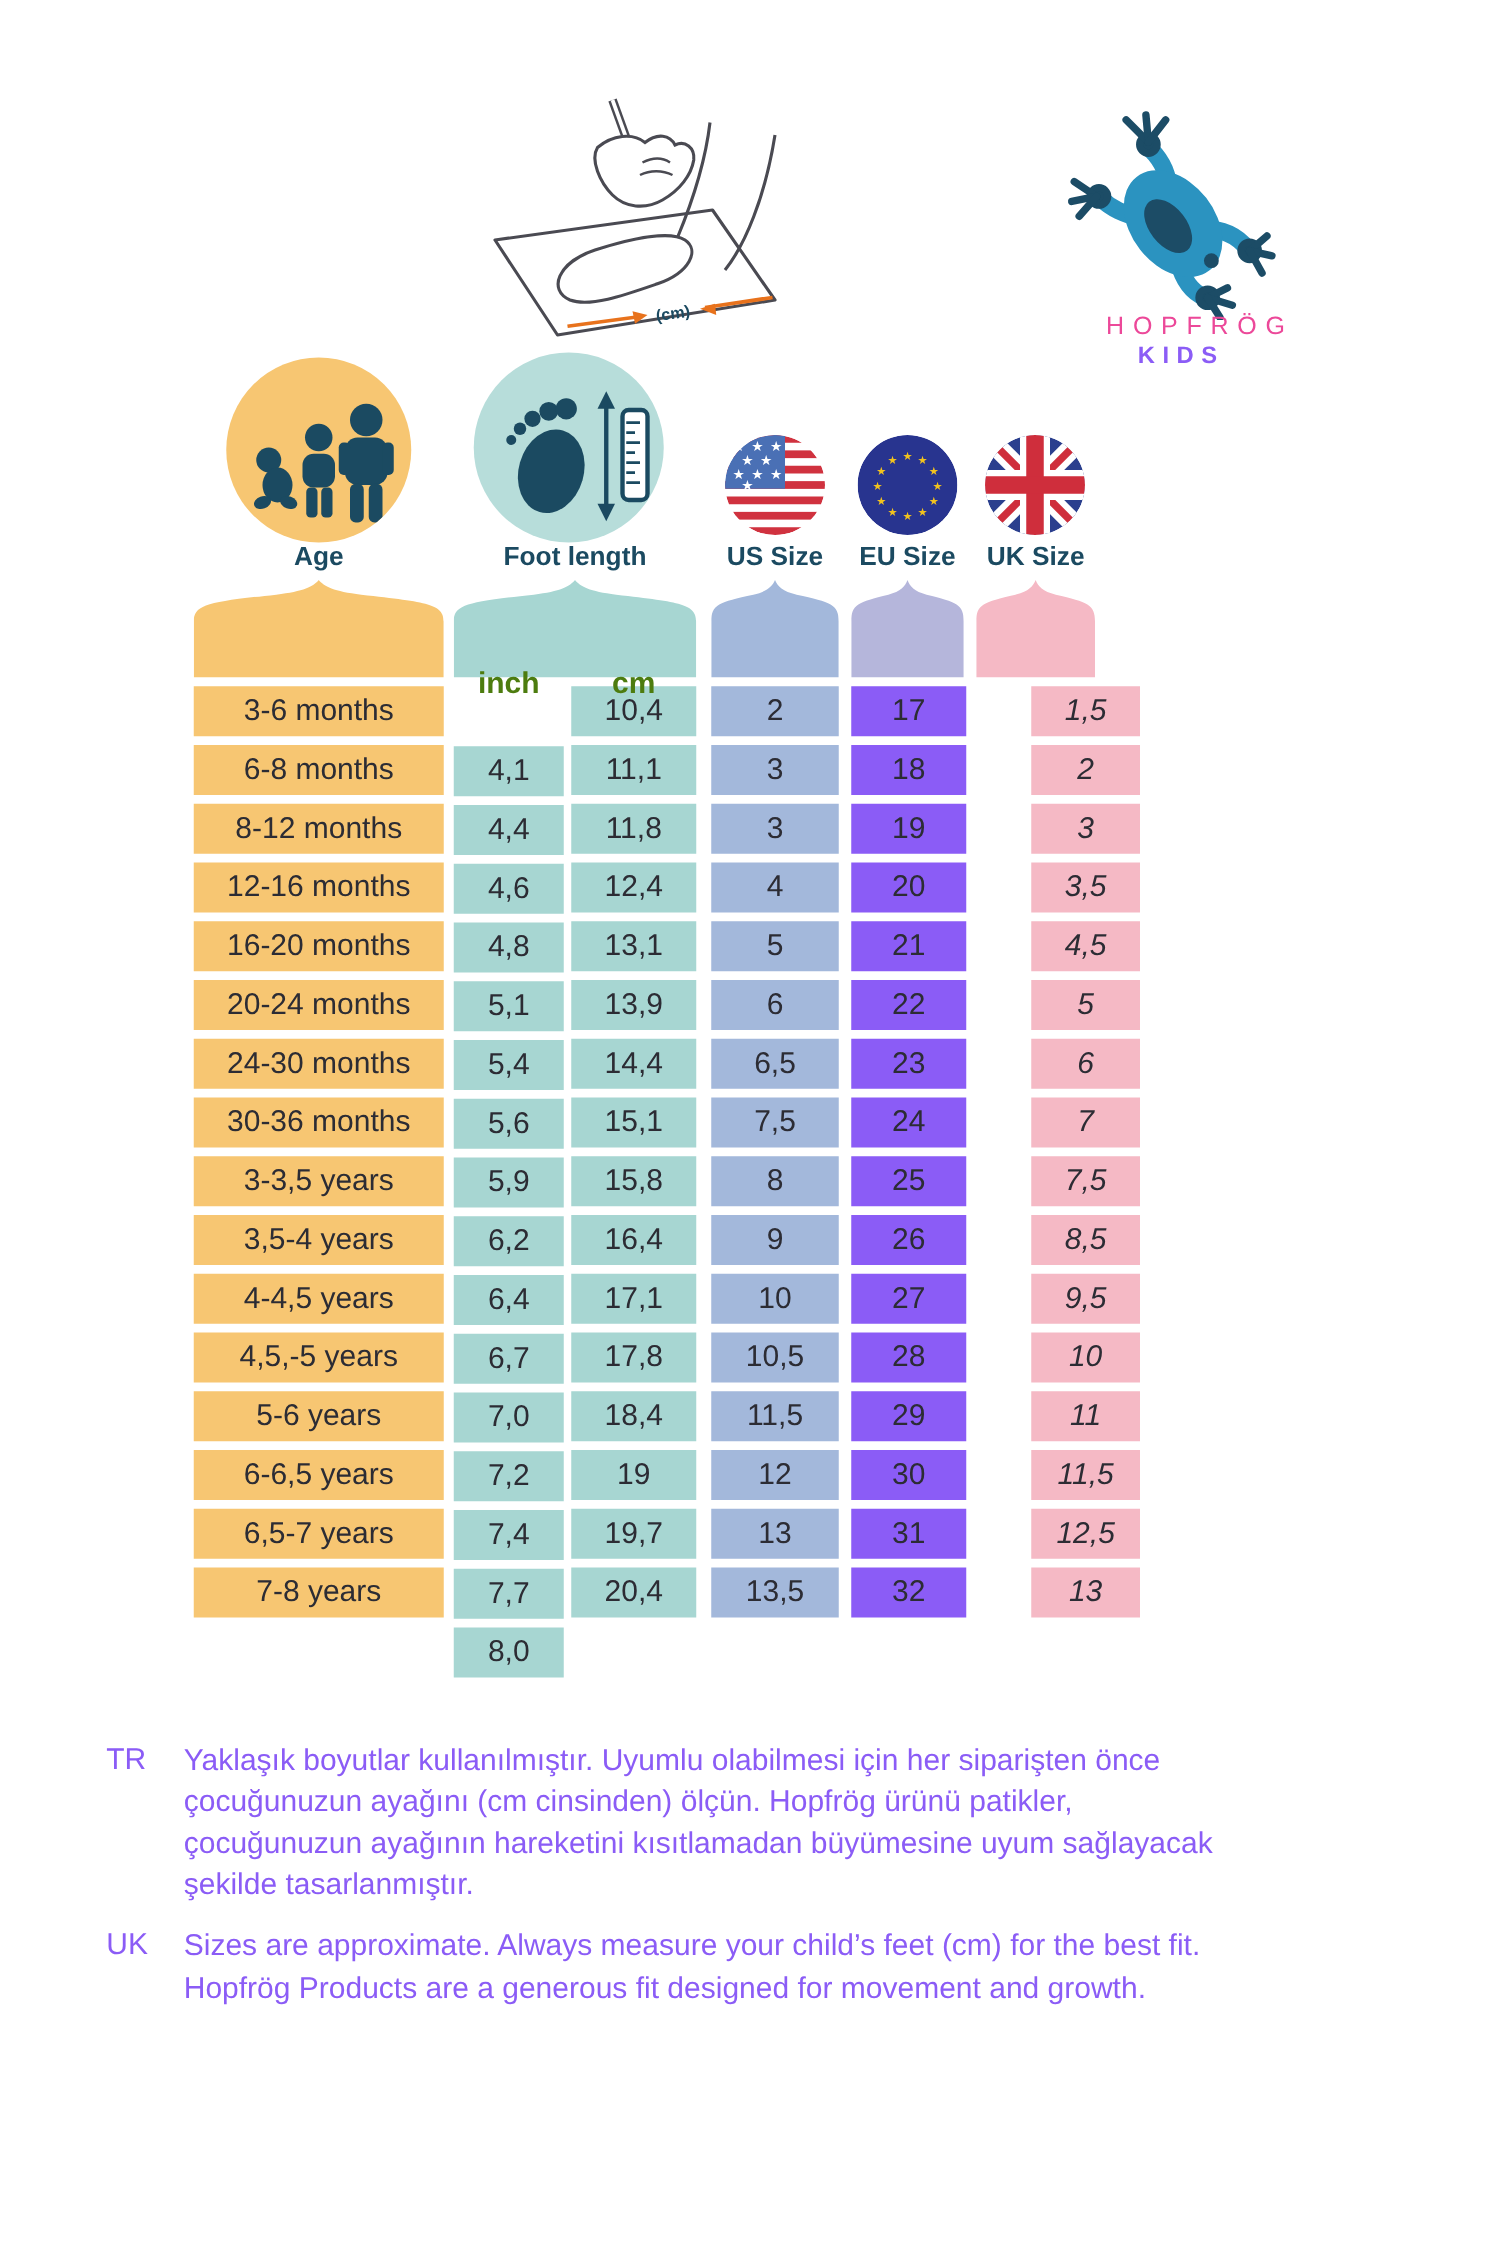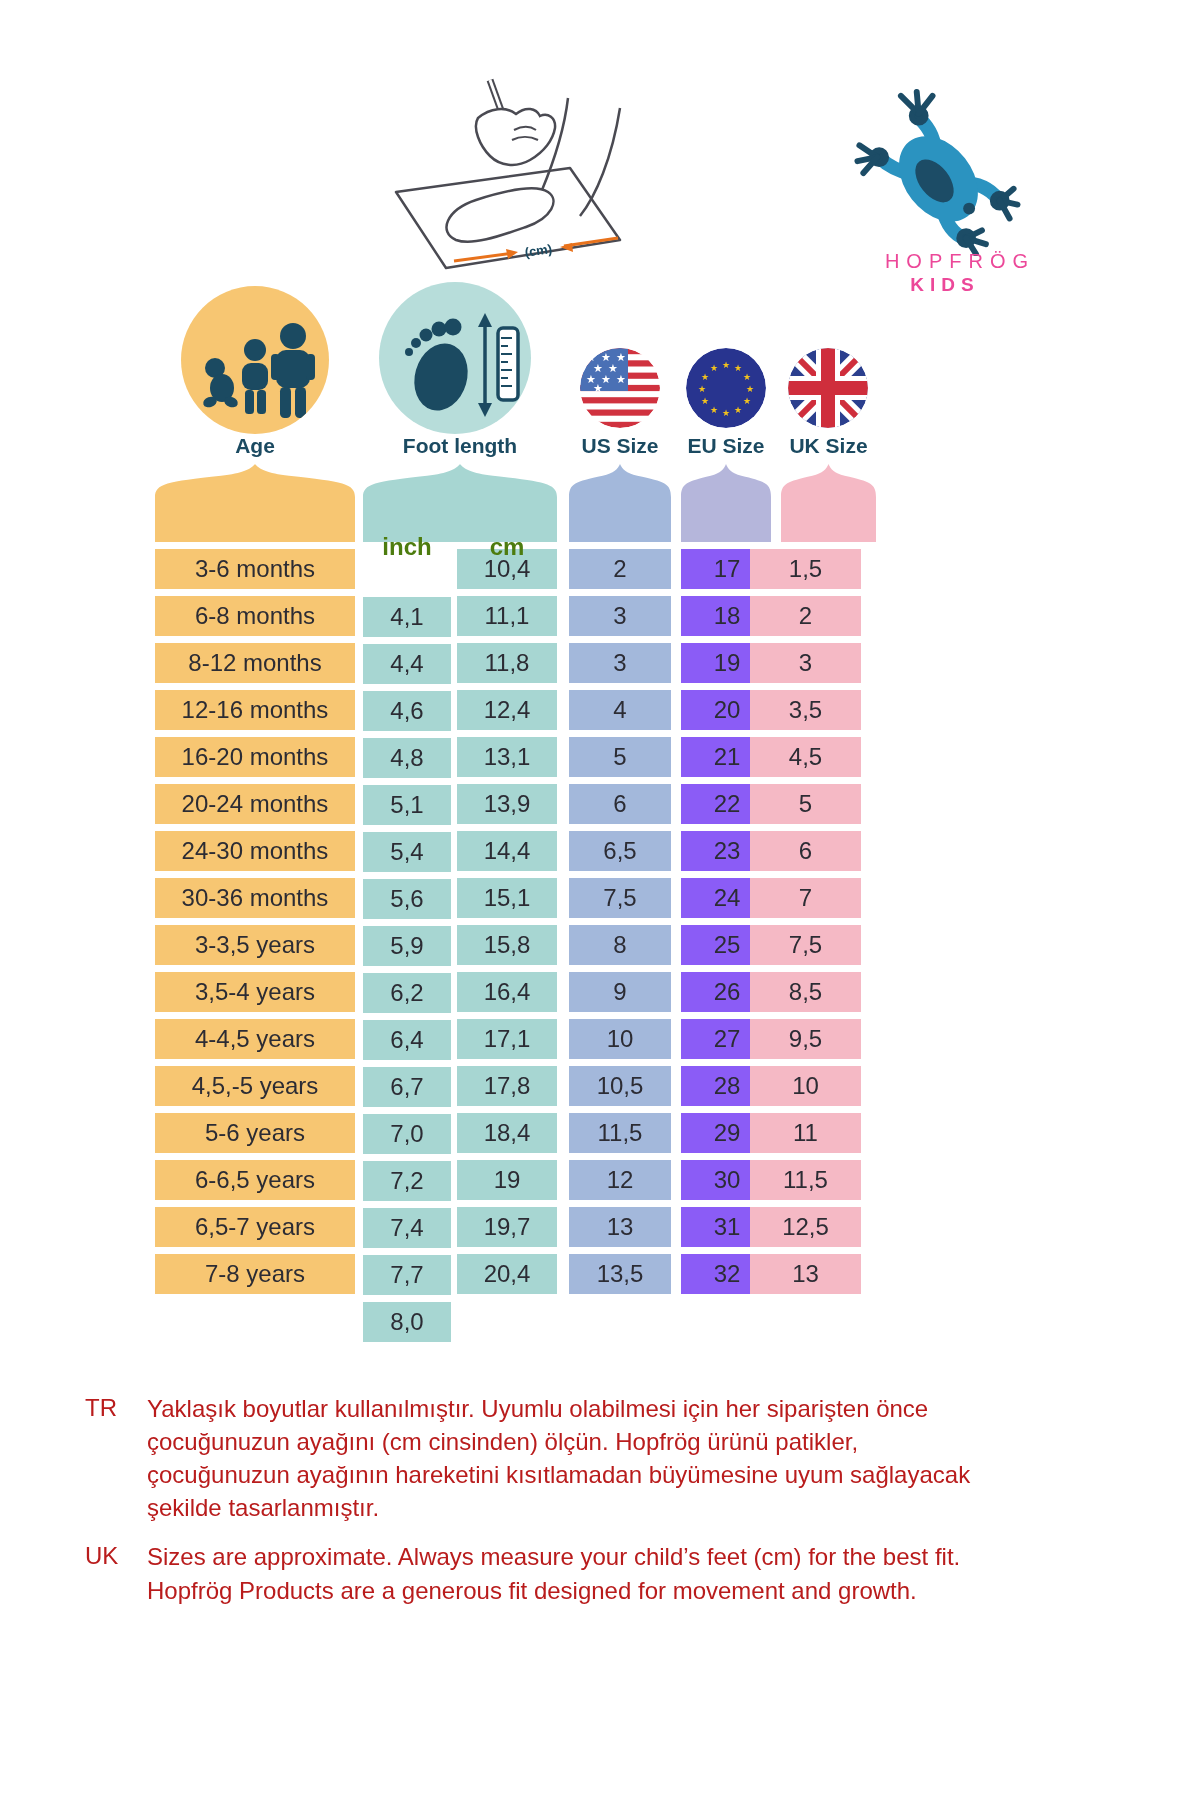--- a/index.html
+++ b/index.html
@@ -7,21 +7,21 @@
           font-family:"Liberation Sans", sans-serif; }
 
   .title { position:absolute; left:148px; top:138px; font-size:52px; font-weight:700;
            color:#1C4B63; letter-spacing:1px; }
 
   .illustration { position:absolute; left:318px; top:72px; width:315px; height:200px; }
   .logo { position:absolute; left:848px; top:88px; width:175px; height:168px; }
   .brand1 { position:absolute; left:855px; top:250px; width:180px; text-align:right;
             font-size:20px; letter-spacing:7px; color:#ec4899; font-weight:400; }
   .brand2 { position:absolute; left:855px; top:274px; width:180px; text-align:center;
-            font-size:19px; letter-spacing:6px; color:#ec4899; font-weight:700; }
+            font-size:19px; letter-spacing:6px; color:#8b5cf6; font-weight:700; }
 
   .circle { position:absolute; border-radius:50%; overflow:hidden; }
   .c-age  { left:181px; top:286px; width:148px; height:148px; background:#F7C672; }
   .c-foot { left:379px; top:282px; width:152px; height:152px; background:#B7DDDA; }
   .c-us   { left:580px; top:348px; width:80px;  height:80px; background:#ffffff; }
   .c-eu   { left:686px; top:348px; width:80px;  height:80px; }
   .c-uk   { left:788px; top:348px; width:80px;  height:80px; }
 
   .col-label { position:absolute; top:434px; font-weight:700; font-size:21px; color:#1B4A61;
                text-align:center; }
@@ -46,23 +46,23 @@
 
   .table-rows { position:absolute; left:0; top:549px; width:1200px; }
   .row { position:relative; height:40px; margin-bottom:7px; }
   .cell { position:absolute; top:0; height:40px; display:flex; align-items:center;
           justify-content:center; font-size:24px; color:#2C2C34; font-weight:500; }
   .col-age  { left:155px; width:200px; background:#F7C672; }
   .col-inch { left:363px; width:88px;  background:#A7D6D2;margin-top:48px; }
   .col-cm   { left:457px; width:100px; background:#A7D6D2; }
   .col-us   { left:569px; width:102px; background:#A3B8DB; }
   .col-eu   { left:681px; width:92px;  background:#8b5cf6; }
-  .col-uk   { left:750px; width:111px;  background:#F5B9C5; }
-
-  .footer { position:absolute; left:85px; top:1392px; width:940px; color:#b91c1c; }
+  .col-uk   { left:825px; width:87px;  background:#F5B9C5;font-style:italic; }
+
+  .footer { position:absolute; left:85px; top:1392px; width:940px; color:#8b5cf6; }
   .note { position:relative; margin-bottom:16px; }
   .lang { position:absolute; left:0; top:2px; font-size:24px; }
   .note-text { margin-left:62px; width:852px; font-size:24px; line-height:1.38; }
 </style>
 </head>
 <body>
 
 <div class="page">
 
 

